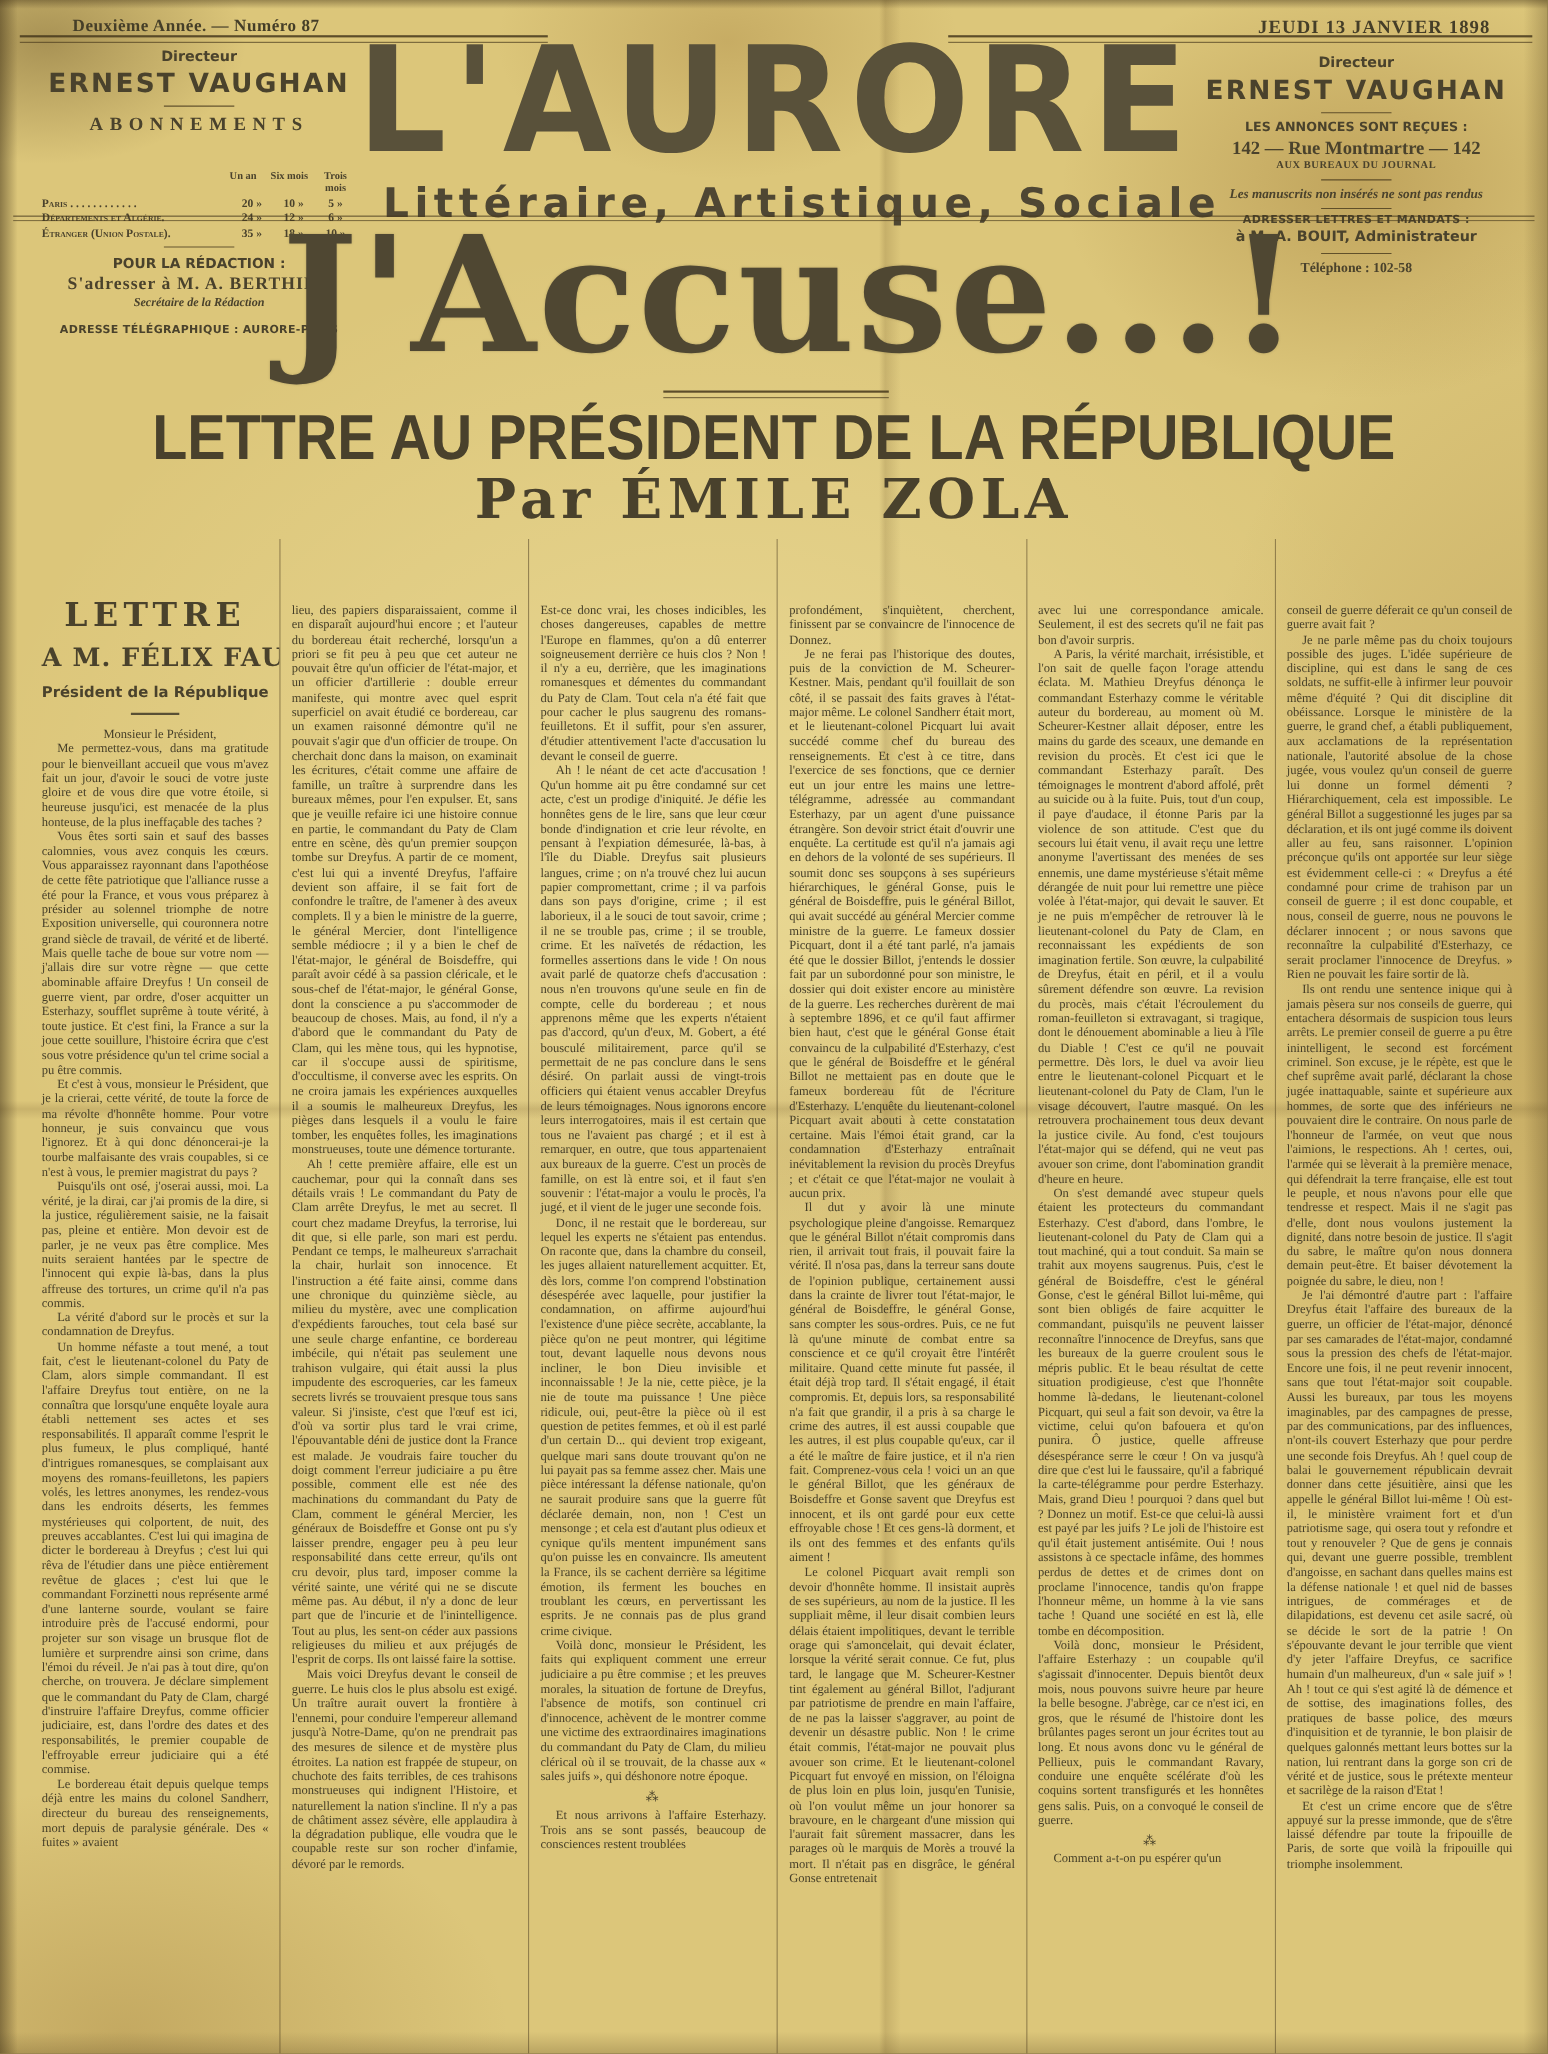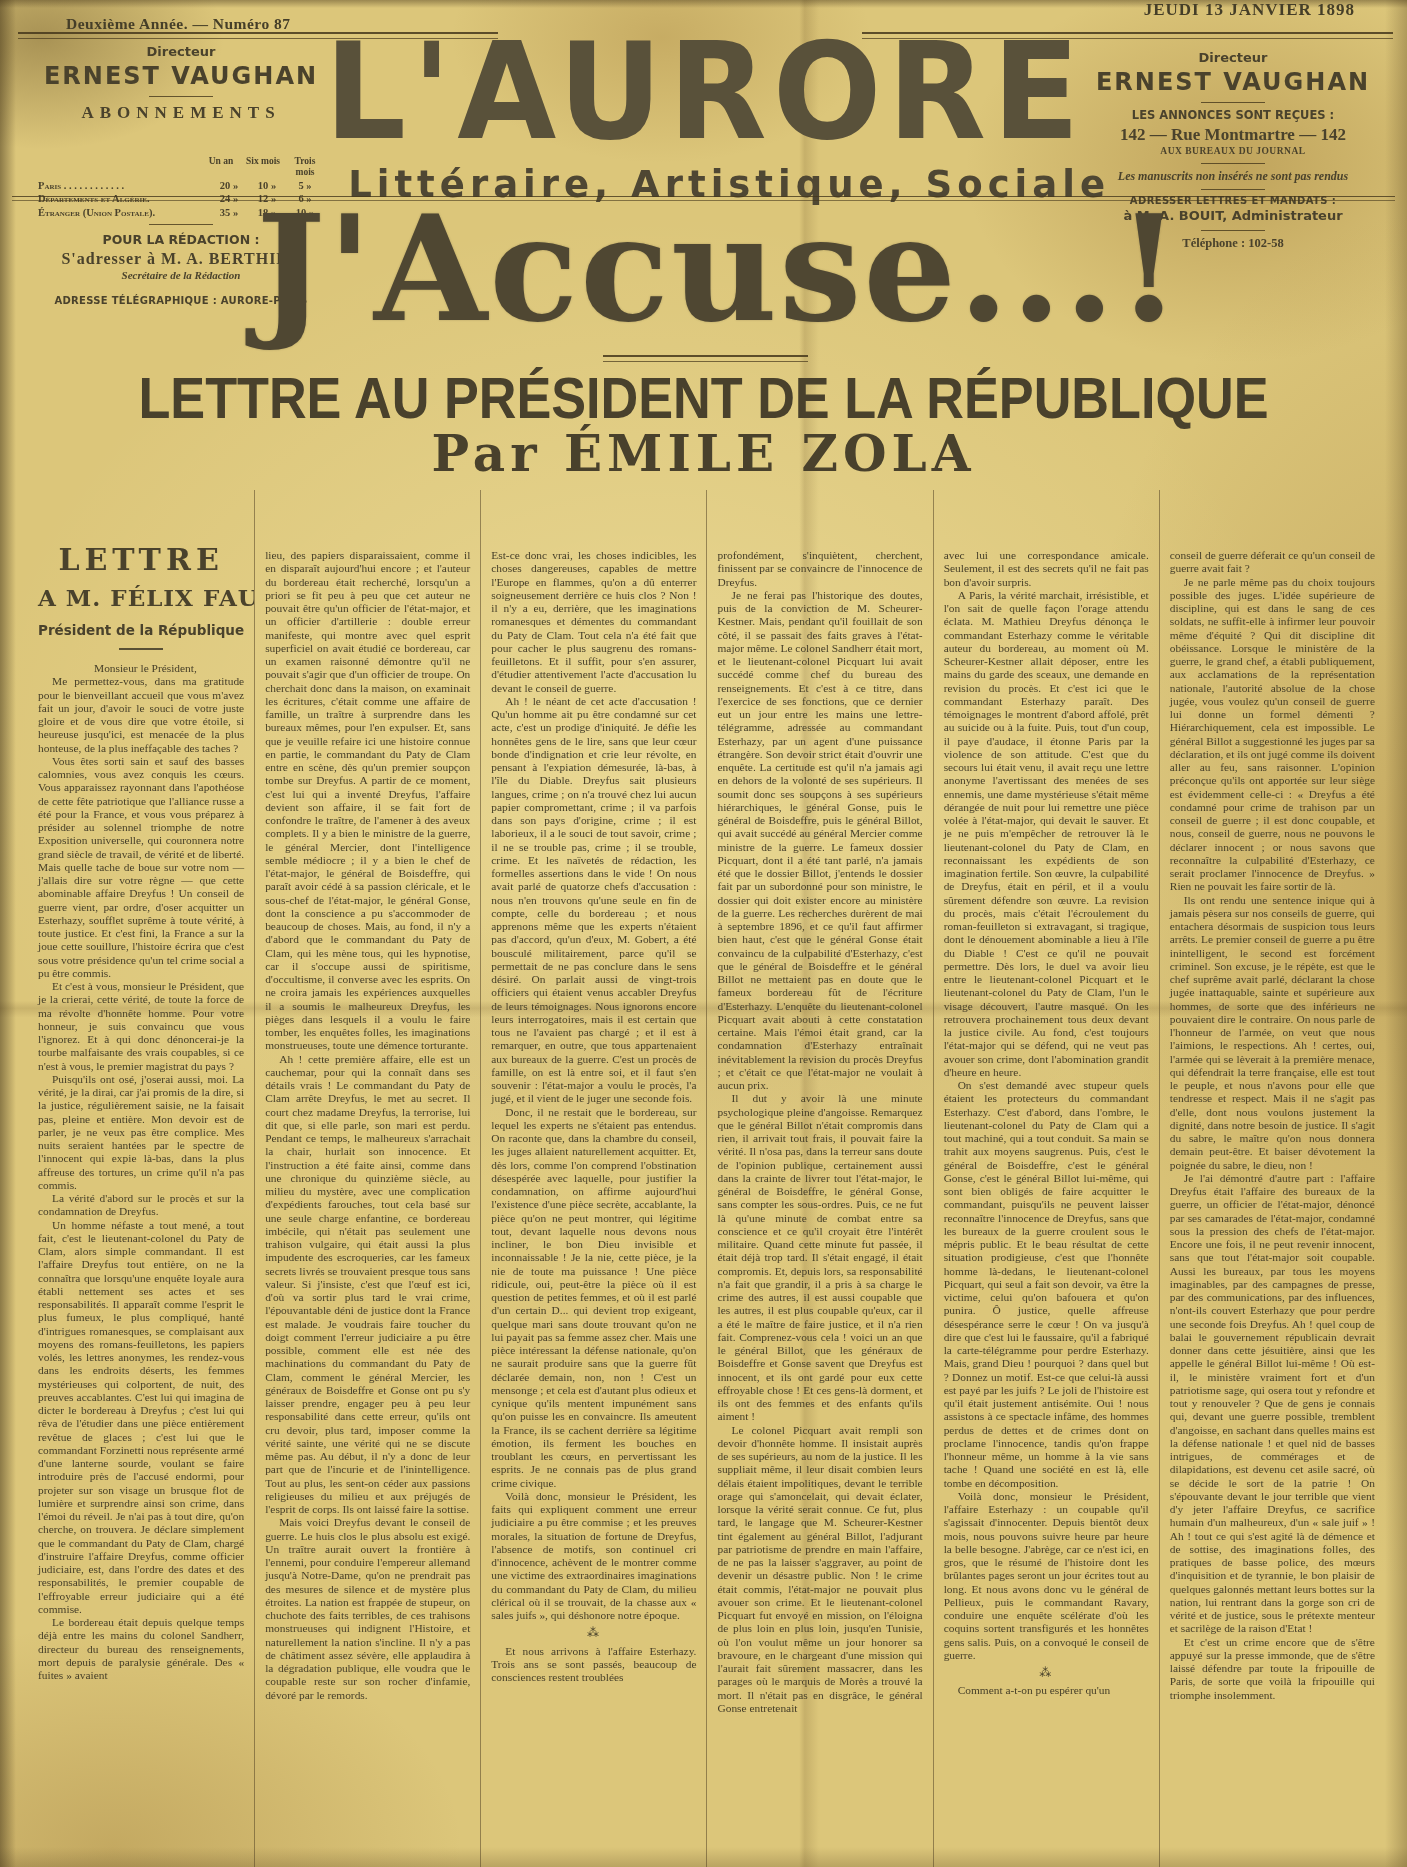--- a/index.html
+++ b/index.html
@@ -19,21 +19,21 @@
       radial-gradient(ellipse 300px 180px at 47% 2%, rgba(150,112,48,.30), transparent 70%),
       radial-gradient(ellipse 500px 320px at 8% 99%, rgba(140,102,40,.30), transparent 70%),
       radial-gradient(ellipse 260px 160px at 3% 2%, rgba(90,68,28,.40), transparent 70%),
       radial-gradient(ellipse 700px 220px at 52% 56%, rgba(151,116,52,.16), transparent 70%),
       radial-gradient(ellipse 900px 760px at 46% 42%, rgba(255,245,190,.38), transparent 75%);
     text-decoration: underline;
   }
   
   .mast-issue{position:absolute;top:15px;left:66px;font-size:15.5px;font-weight:bold;letter-spacing:.5px;}
   .mast-price{position:absolute;top:6px;left:0;width:100%;text-align:center;font-size:23px;font-weight:bold;letter-spacing:2px;}
-  .mast-date{position:absolute;top:0;right:52px;font-size:17px;font-weight:bold;letter-spacing:1px;}
+  .mast-date{position:absolute;top:15px;right:52px;font-size:17px;font-weight:bold;letter-spacing:1px;}
   .rule{position:absolute;top:32px;height:4px;border-top:2px solid rgba(70,56,28,.85);border-bottom:1px solid rgba(70,56,28,.7);}
   .rule-left{left:18px;width:480px;}
   .rule-right{left:862px;right:14px;}
   .mast-box{position:absolute;text-align:center;color:#4a422c;line-height:1.25;}
   .left-box{top:44px;left:38px;width:286px;}
   .right-box{top:50px;right:18px;width:312px;}
   .dir-label{font-family:"DejaVu Sans",sans-serif;font-weight:bold;font-size:13px;}
   .dir-name{font-family:"DejaVu Sans",sans-serif;font-weight:bold;font-size:24px;letter-spacing:2px;margin-top:1px;}
   .mini-rule{width:64px;border-top:1px solid rgba(70,56,28,.8);margin:5px auto;}
   .abo-title{font-size:17px;font-weight:bold;letter-spacing:6px;margin-top:2px;}
@@ -188,21 +188,21 @@
       </div>
     <div class="col cont-top">
         <p class="cont">Est-ce donc vrai, les choses indicibles, les choses dangereuses, capables de mettre l'Europe en flammes, qu'on a dû enterrer soigneusement derrière ce huis clos ? Non ! il n'y a eu, derrière, que les imaginations romanesques et démentes du commandant du Paty de Clam. Tout cela n'a été fait que pour cacher le plus saugrenu des romans-feuilletons. Et il suffit, pour s'en assurer, d'étudier attentivement l'acte d'accusation lu devant le conseil de guerre.</p>
         <p>Ah ! le néant de cet acte d'accusation ! Qu'un homme ait pu être condamné sur cet acte, c'est un prodige d'iniquité. Je défie les honnêtes gens de le lire, sans que leur cœur bonde d'indignation et crie leur révolte, en pensant à l'expiation démesurée, là-bas, à l'île du Diable. Dreyfus sait plusieurs langues, crime ; on n'a trouvé chez lui aucun papier compromettant, crime ; il va parfois dans son pays d'origine, crime ; il est laborieux, il a le souci de tout savoir, crime ; il ne se trouble pas, crime ; il se trouble, crime. Et les naïvetés de rédaction, les formelles assertions dans le vide ! On nous avait parlé de quatorze chefs d'accusation : nous n'en trouvons qu'une seule en fin de compte, celle du bordereau ; et nous apprenons même que les experts n'étaient pas d'accord, qu'un d'eux, M. Gobert, a été bousculé militairement, parce qu'il se permettait de ne pas conclure dans le sens désiré. On parlait aussi de vingt-trois officiers qui étaient venus accabler Dreyfus de leurs témoignages. Nous ignorons encore leurs interrogatoires, mais il est certain que tous ne l'avaient pas chargé ; et il est à remarquer, en outre, que tous appartenaient aux bureaux de la guerre. C'est un procès de famille, on est là entre soi, et il faut s'en souvenir : l'état-major a voulu le procès, l'a jugé, et il vient de le juger une seconde fois.</p>
         <p>Donc, il ne restait que le bordereau, sur lequel les experts ne s'étaient pas entendus. On raconte que, dans la chambre du conseil, les juges allaient naturellement acquitter. Et, dès lors, comme l'on comprend l'obstination désespérée avec laquelle, pour justifier la condamnation, on affirme aujourd'hui l'existence d'une pièce secrète, accablante, la pièce qu'on ne peut montrer, qui légitime tout, devant laquelle nous devons nous incliner, le bon Dieu invisible et inconnaissable ! Je la nie, cette pièce, je la nie de toute ma puissance ! Une pièce ridicule, oui, peut-être la pièce où il est question de petites femmes, et où il est parlé d'un certain D... qui devient trop exigeant, quelque mari sans doute trouvant qu'on ne lui payait pas sa femme assez cher. Mais une pièce intéressant la défense nationale, qu'on ne saurait produire sans que la guerre fût déclarée demain, non, non ! C'est un mensonge ; et cela est d'autant plus odieux et cynique qu'ils mentent impunément sans qu'on puisse les en convaincre. Ils ameutent la France, ils se cachent derrière sa légitime émotion, ils ferment les bouches en troublant les cœurs, en pervertissant les esprits. Je ne connais pas de plus grand crime civique.</p>
         <p>Voilà donc, monsieur le Président, les faits qui expliquent comment une erreur judiciaire a pu être commise ; et les preuves morales, la situation de fortune de Dreyfus, l'absence de motifs, son continuel cri d'innocence, achèvent de le montrer comme une victime des extraordinaires imaginations du commandant du Paty de Clam, du milieu clérical où il se trouvait, de la chasse aux « sales juifs », qui déshonore notre époque.</p>
         <p class="sep">⁂</p>
         <p>Et nous arrivons à l'affaire Esterhazy. Trois ans se sont passés, beaucoup de consciences restent troublées</p>
       </div>
     <div class="col cont-top">
-        <p class="cont">profondément, s'inquiètent, cherchent, finissent par se convaincre de l'innocence de Dreyfus.</p>
+        <p class="cont">profondément, s'inquiètent, cherchent, finissent par se convaincre de l'innocence de Donnez.</p>
         <p>Je ne ferai pas l'historique des doutes, puis de la conviction de M. Scheurer-Kestner. Mais, pendant qu'il fouillait de son côté, il se passait des faits graves à l'état-major même. Le colonel Sandherr était mort, et le lieutenant-colonel Picquart lui avait succédé comme chef du bureau des renseignements. Et c'est à ce titre, dans l'exercice de ses fonctions, que ce dernier eut un jour entre les mains une lettre-télégramme, adressée au commandant Esterhazy, par un agent d'une puissance étrangère. Son devoir strict était d'ouvrir une enquête. La certitude est qu'il n'a jamais agi en dehors de la volonté de ses supérieurs. Il soumit donc ses soupçons à ses supérieurs hiérarchiques, le général Gonse, puis le général de Boisdeffre, puis le général Billot, qui avait succédé au général Mercier comme ministre de la guerre. Le fameux dossier Picquart, dont il a été tant parlé, n'a jamais été que le dossier Billot, j'entends le dossier fait par un subordonné pour son ministre, le dossier qui doit exister encore au ministère de la guerre. Les recherches durèrent de mai à septembre 1896, et ce qu'il faut affirmer bien haut, c'est que le général Gonse était convaincu de la culpabilité d'Esterhazy, c'est que le général de Boisdeffre et le général Billot ne mettaient pas en doute que le fameux bordereau fût de l'écriture d'Esterhazy. L'enquête du lieutenant-colonel Picquart avait abouti à cette constatation certaine. Mais l'émoi était grand, car la condamnation d'Esterhazy entraînait inévitablement la revision du procès Dreyfus ; et c'était ce que l'état-major ne voulait à aucun prix.</p>
         <p>Il dut y avoir là une minute psychologique pleine d'angoisse. Remarquez que le général Billot n'était compromis dans rien, il arrivait tout frais, il pouvait faire la vérité. Il n'osa pas, dans la terreur sans doute de l'opinion publique, certainement aussi dans la crainte de livrer tout l'état-major, le général de Boisdeffre, le général Gonse, sans compter les sous-ordres. Puis, ce ne fut là qu'une minute de combat entre sa conscience et ce qu'il croyait être l'intérêt militaire. Quand cette minute fut passée, il était déjà trop tard. Il s'était engagé, il était compromis. Et, depuis lors, sa responsabilité n'a fait que grandir, il a pris à sa charge le crime des autres, il est aussi coupable que les autres, il est plus coupable qu'eux, car il a été le maître de faire justice, et il n'a rien fait. Comprenez-vous cela ! voici un an que le général Billot, que les généraux de Boisdeffre et Gonse savent que Dreyfus est innocent, et ils ont gardé pour eux cette effroyable chose ! Et ces gens-là dorment, et ils ont des femmes et des enfants qu'ils aiment !</p>
         <p>Le colonel Picquart avait rempli son devoir d'honnête homme. Il insistait auprès de ses supérieurs, au nom de la justice. Il les suppliait même, il leur disait combien leurs délais étaient impolitiques, devant le terrible orage qui s'amoncelait, qui devait éclater, lorsque la vérité serait connue. Ce fut, plus tard, le langage que M. Scheurer-Kestner tint également au général Billot, l'adjurant par patriotisme de prendre en main l'affaire, de ne pas la laisser s'aggraver, au point de devenir un désastre public. Non ! le crime était commis, l'état-major ne pouvait plus avouer son crime. Et le lieutenant-colonel Picquart fut envoyé en mission, on l'éloigna de plus loin en plus loin, jusqu'en Tunisie, où l'on voulut même un jour honorer sa bravoure, en le chargeant d'une mission qui l'aurait fait sûrement massacrer, dans les parages où le marquis de Morès a trouvé la mort. Il n'était pas en disgrâce, le général Gonse entretenait</p>
       </div>
     <div class="col cont-top">
         <p class="cont">avec lui une correspondance amicale. Seulement, il est des secrets qu'il ne fait pas bon d'avoir surpris.</p>
         <p>A Paris, la vérité marchait, irrésistible, et l'on sait de quelle façon l'orage attendu éclata. M. Mathieu Dreyfus dénonça le commandant Esterhazy comme le véritable auteur du bordereau, au moment où M. Scheurer-Kestner allait déposer, entre les mains du garde des sceaux, une demande en revision du procès. Et c'est ici que le commandant Esterhazy paraît. Des témoignages le montrent d'abord affolé, prêt au suicide ou à la fuite. Puis, tout d'un coup, il paye d'audace, il étonne Paris par la violence de son attitude. C'est que du secours lui était venu, il avait reçu une lettre anonyme l'avertissant des menées de ses ennemis, une dame mystérieuse s'était même dérangée de nuit pour lui remettre une pièce volée à l'état-major, qui devait le sauver. Et je ne puis m'empêcher de retrouver là le lieutenant-colonel du Paty de Clam, en reconnaissant les expédients de son imagination fertile. Son œuvre, la culpabilité de Dreyfus, était en péril, et il a voulu sûrement défendre son œuvre. La revision du procès, mais c'était l'écroulement du roman-feuilleton si extravagant, si tragique, dont le dénouement abominable a lieu à l'île du Diable ! C'est ce qu'il ne pouvait permettre. Dès lors, le duel va avoir lieu entre le lieutenant-colonel Picquart et le lieutenant-colonel du Paty de Clam, l'un le visage découvert, l'autre masqué. On les retrouvera prochainement tous deux devant la justice civile. Au fond, c'est toujours l'état-major qui se défend, qui ne veut pas avouer son crime, dont l'abomination grandit d'heure en heure.</p>
         <p>On s'est demandé avec stupeur quels étaient les protecteurs du commandant Esterhazy. C'est d'abord, dans l'ombre, le lieutenant-colonel du Paty de Clam qui a tout machiné, qui a tout conduit. Sa main se trahit aux moyens saugrenus. Puis, c'est le général de Boisdeffre, c'est le général Gonse, c'est le général Billot lui-même, qui sont bien obligés de faire acquitter le commandant, puisqu'ils ne peuvent laisser reconnaître l'innocence de Dreyfus, sans que les bureaux de la guerre croulent sous le mépris public. Et le beau résultat de cette situation prodigieuse, c'est que l'honnête homme là-dedans, le lieutenant-colonel Picquart, qui seul a fait son devoir, va être la victime, celui qu'on bafouera et qu'on punira. Ô justice, quelle affreuse désespérance serre le cœur ! On va jusqu'à dire que c'est lui le faussaire, qu'il a fabriqué la carte-télégramme pour perdre Esterhazy. Mais, grand Dieu ! pourquoi ? dans quel but ? Donnez un motif. Est-ce que celui-là aussi est payé par les juifs ? Le joli de l'histoire est qu'il était justement antisémite. Oui ! nous assistons à ce spectacle infâme, des hommes perdus de dettes et de crimes dont on proclame l'innocence, tandis qu'on frappe l'honneur même, un homme à la vie sans tache ! Quand une société en est là, elle tombe en décomposition.</p>
         <p>Voilà donc, monsieur le Président, l'affaire Esterhazy : un coupable qu'il s'agissait d'innocenter. Depuis bientôt deux mois, nous pouvons suivre heure par heure la belle besogne. J'abrège, car ce n'est ici, en gros, que le résumé de l'histoire dont les brûlantes pages seront un jour écrites tout au long. Et nous avons donc vu le général de Pellieux, puis le commandant Ravary, conduire une enquête scélérate d'où les coquins sortent transfigurés et les honnêtes gens salis. Puis, on a convoqué le conseil de guerre.</p>
         <p class="sep">⁂</p>

